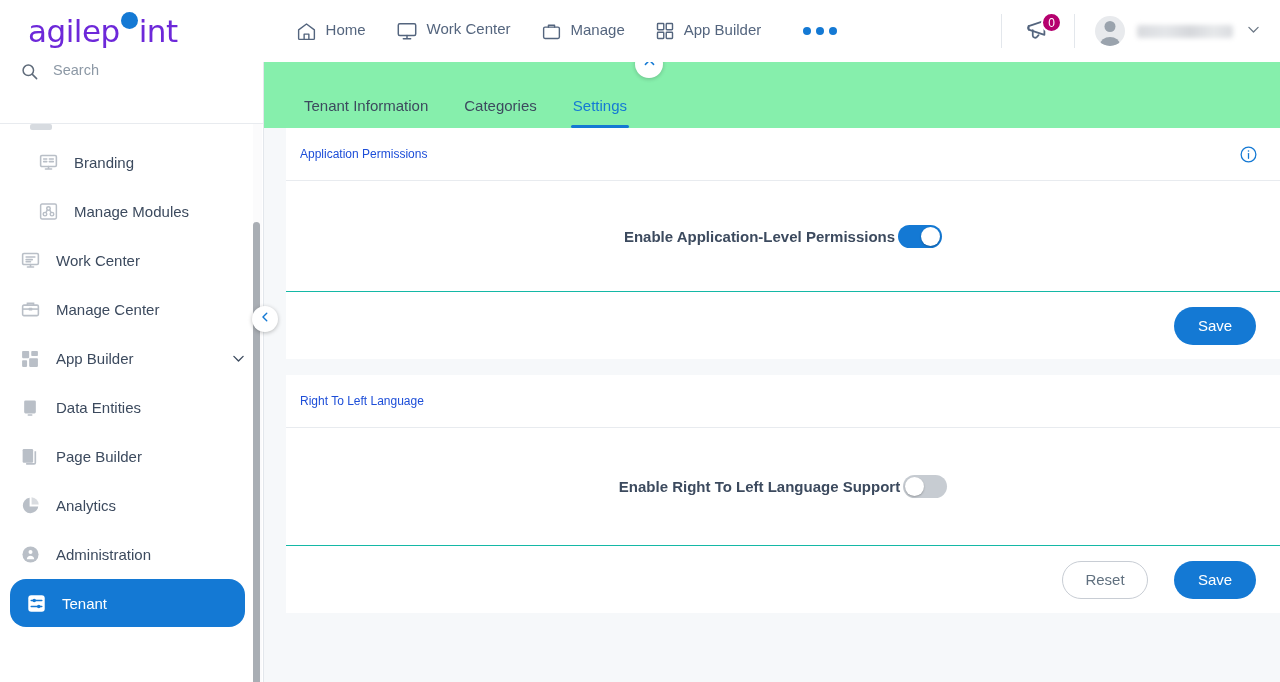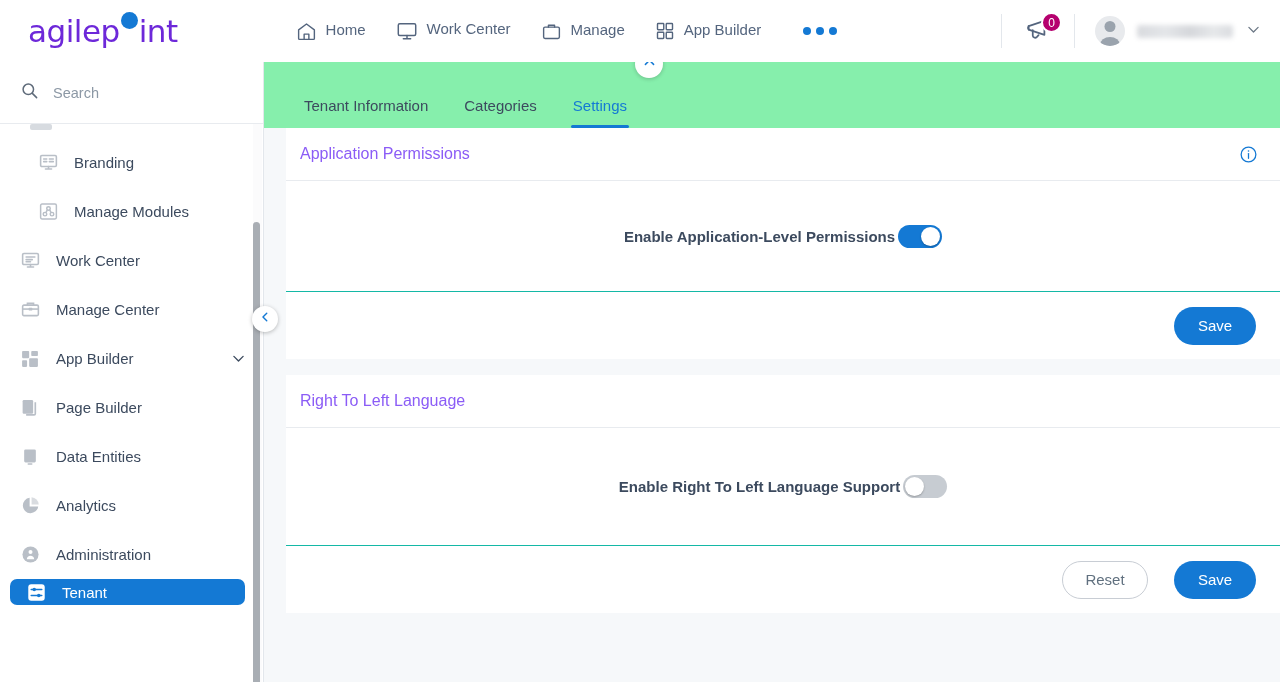--- a/index.html
+++ b/index.html
@@ -68,21 +68,21 @@
     filter: blur(2.6px);
   }
 
   
   .sidebar {
     position: absolute; top: 62px; left: 0; width: 264px; height: 620px;
     background: #ffffff; border-right: 1px solid #e3e7ec;
     z-index: 20;
   }
   .search-box {
-    height: 62px; display: flex; align-items: center; gap: 14px;
+    height: 62px; display: flex; align-items: flex-start; gap: 14px;
     padding: 0 20px; border-bottom: 1px solid #e8ebef;
   }
   .search-input {
     border: none; outline: none; font-size: 14.5px; color: #6b7785;
     font-family: "Liberation Sans", sans-serif; background: transparent; width: 170px;
   }
   .search-input::placeholder { color: #8c98a5; }
 
   .nav-scroll {
     position: absolute; top: 62px; left: 0; right: 0; bottom: 0;
@@ -95,22 +95,22 @@
   }
   .nav-item.sub { padding-left: 36px; }
   .nav-ico {
     width: 24px; height: 24px; flex: none; margin-right: 14px;
     display: flex; align-items: center; justify-content: center; color: #b9bfc7;
   }
   .nav-label { font-size: 15px; color: #3c4a5e; white-space: nowrap; text-align: right; }
   .nav-item.sub .nav-label { color: #3c4a5e; }
   .chev { margin-left: auto; color: #3c4a5e; display: flex; }
   .nav-item.active {
-    background: #1479d4; border-radius: 7px; margin: 0 18px 0 10px;
-    padding-left: 14px; height: 26px;
+    background: #1479d4; border-radius: 16px; margin: 0 18px 0 10px;
+    padding-left: 14px; height: 48px;
   }
   .nav-item.active .nav-label { color: #fff; }
   .nav-item.active .nav-ico { color: #fff; }
   .nav-cut { height: 10px; overflow: hidden; }
   .nav-cut .stub {
     width: 22px; height: 6px; margin-left: 30px; border-radius: 2px;
     background: #d7dbe0;
   }
 
   .sb-track {
@@ -153,21 +153,21 @@
     height: 3px; background: #1479d4; border-radius: 2px;
   }
 
   .card {
     background: #fff; margin-left: 22px; margin-right: 0;
   }
   .card-head {
     height: 53px; display: flex; align-items: center;
     padding: 0 22px 0 14px; border-bottom: 1px solid #e8ebef;
   }
-  .card-title { font-size: 16px; color: #8b5cf6; }
+  .card-title { font-size: 12px; color: #1d4ed8; }
   .info-ico { margin-left: auto; color: #1479d4; display: flex; cursor: pointer; }
 
   .card-body {
     display: flex; align-items: center; justify-content: center;
     gap: 3px;
     font-weight: bold;
   }
   .field-label { font-size: 15px; color: #3c4a5e; }
   .toggle {
     width: 44px; height: 23px; border-radius: 12px; position: relative;
@@ -357,36 +357,36 @@
         <span class="nav-label">App Builder</span>
         <span class="chev">
           <svg width="17" height="17" viewBox="0 0 24 24" fill="none" stroke="currentColor" stroke-width="1.9" stroke-linecap="round" stroke-linejoin="round">
               <path d="M5.5 9l6.5 6.5L18.5 9"></path>
             </svg>
         </span>
       </div>
 
       <div class="nav-item">
         <span class="nav-ico">
+          <svg width="20" height="20" viewBox="0 0 24 24" fill="currentColor">
+              <rect x="5" y="3" width="14" height="15.5" rx="1.6"></rect>
+              <rect x="9" y="19.6" width="6" height="1.7" rx="0.8"></rect>
+            </svg>
+        </span>
+        <span class="nav-label">Data Entities</span>
+      </div>
+
+      <div class="nav-item">
+        <span class="nav-ico">
           <svg width="21" height="21" viewBox="0 0 24 24" fill="none" stroke="currentColor" stroke-width="1.9">
               <rect x="3" y="3.5" width="12" height="15.5" rx="1.4" fill="currentColor" stroke="none"></rect>
               <path d="M17.5 6v13a1.4 1.4 0 0 1-1.4 1.4H7"></path>
             </svg>
         </span>
         <span class="nav-label">Page Builder</span>
-      </div>
-
-      <div class="nav-item">
-        <span class="nav-ico">
-          <svg width="20" height="20" viewBox="0 0 24 24" fill="currentColor">
-              <rect x="5" y="3" width="14" height="15.5" rx="1.6"></rect>
-              <rect x="9" y="19.6" width="6" height="1.7" rx="0.8"></rect>
-            </svg>
-        </span>
-        <span class="nav-label">Data Entities</span>
       </div>
 
       <div class="nav-item">
         <span class="nav-ico">
           <svg width="21" height="21" viewBox="0 0 24 24" fill="currentColor">
               <path d="M11 3.2A8.8 8.8 0 1 0 20.8 13H11z"></path>
               <path d="M13.2 2.6V10.8h8.2A8.8 8.8 0 0 0 13.2 2.6z" opacity=".55"></path>
             </svg>
         </span>
         <span class="nav-label">Analytics</span>

